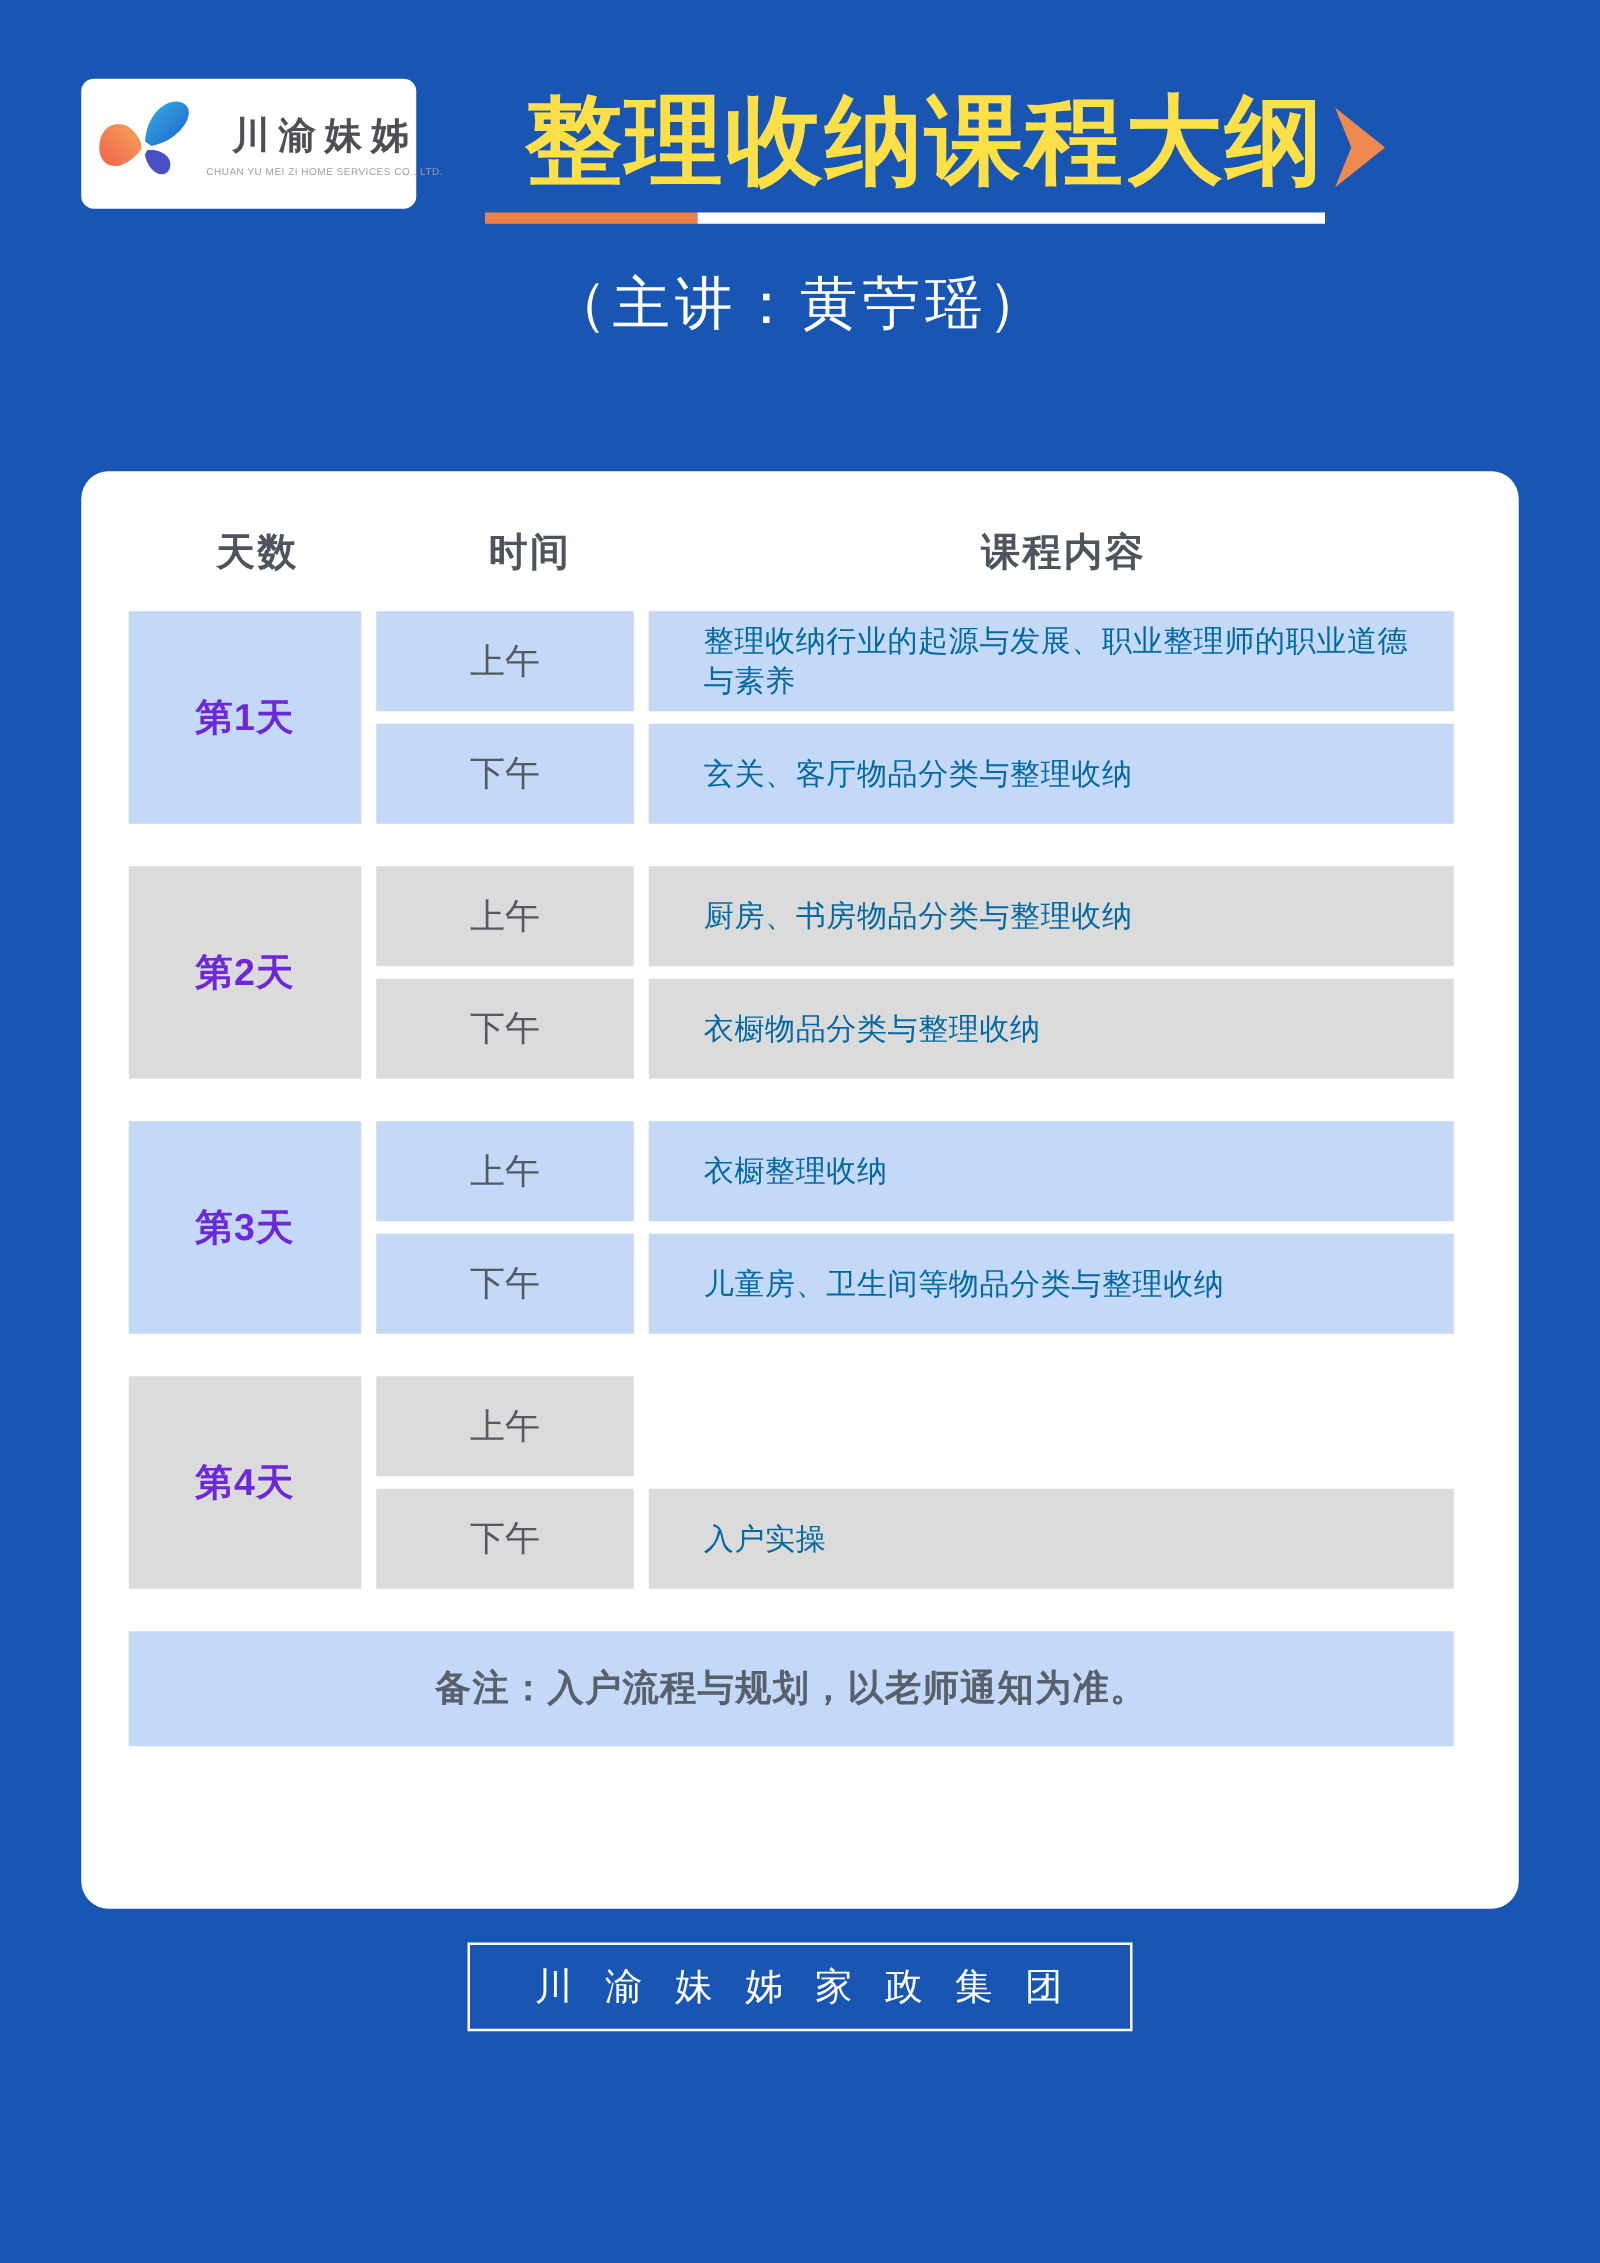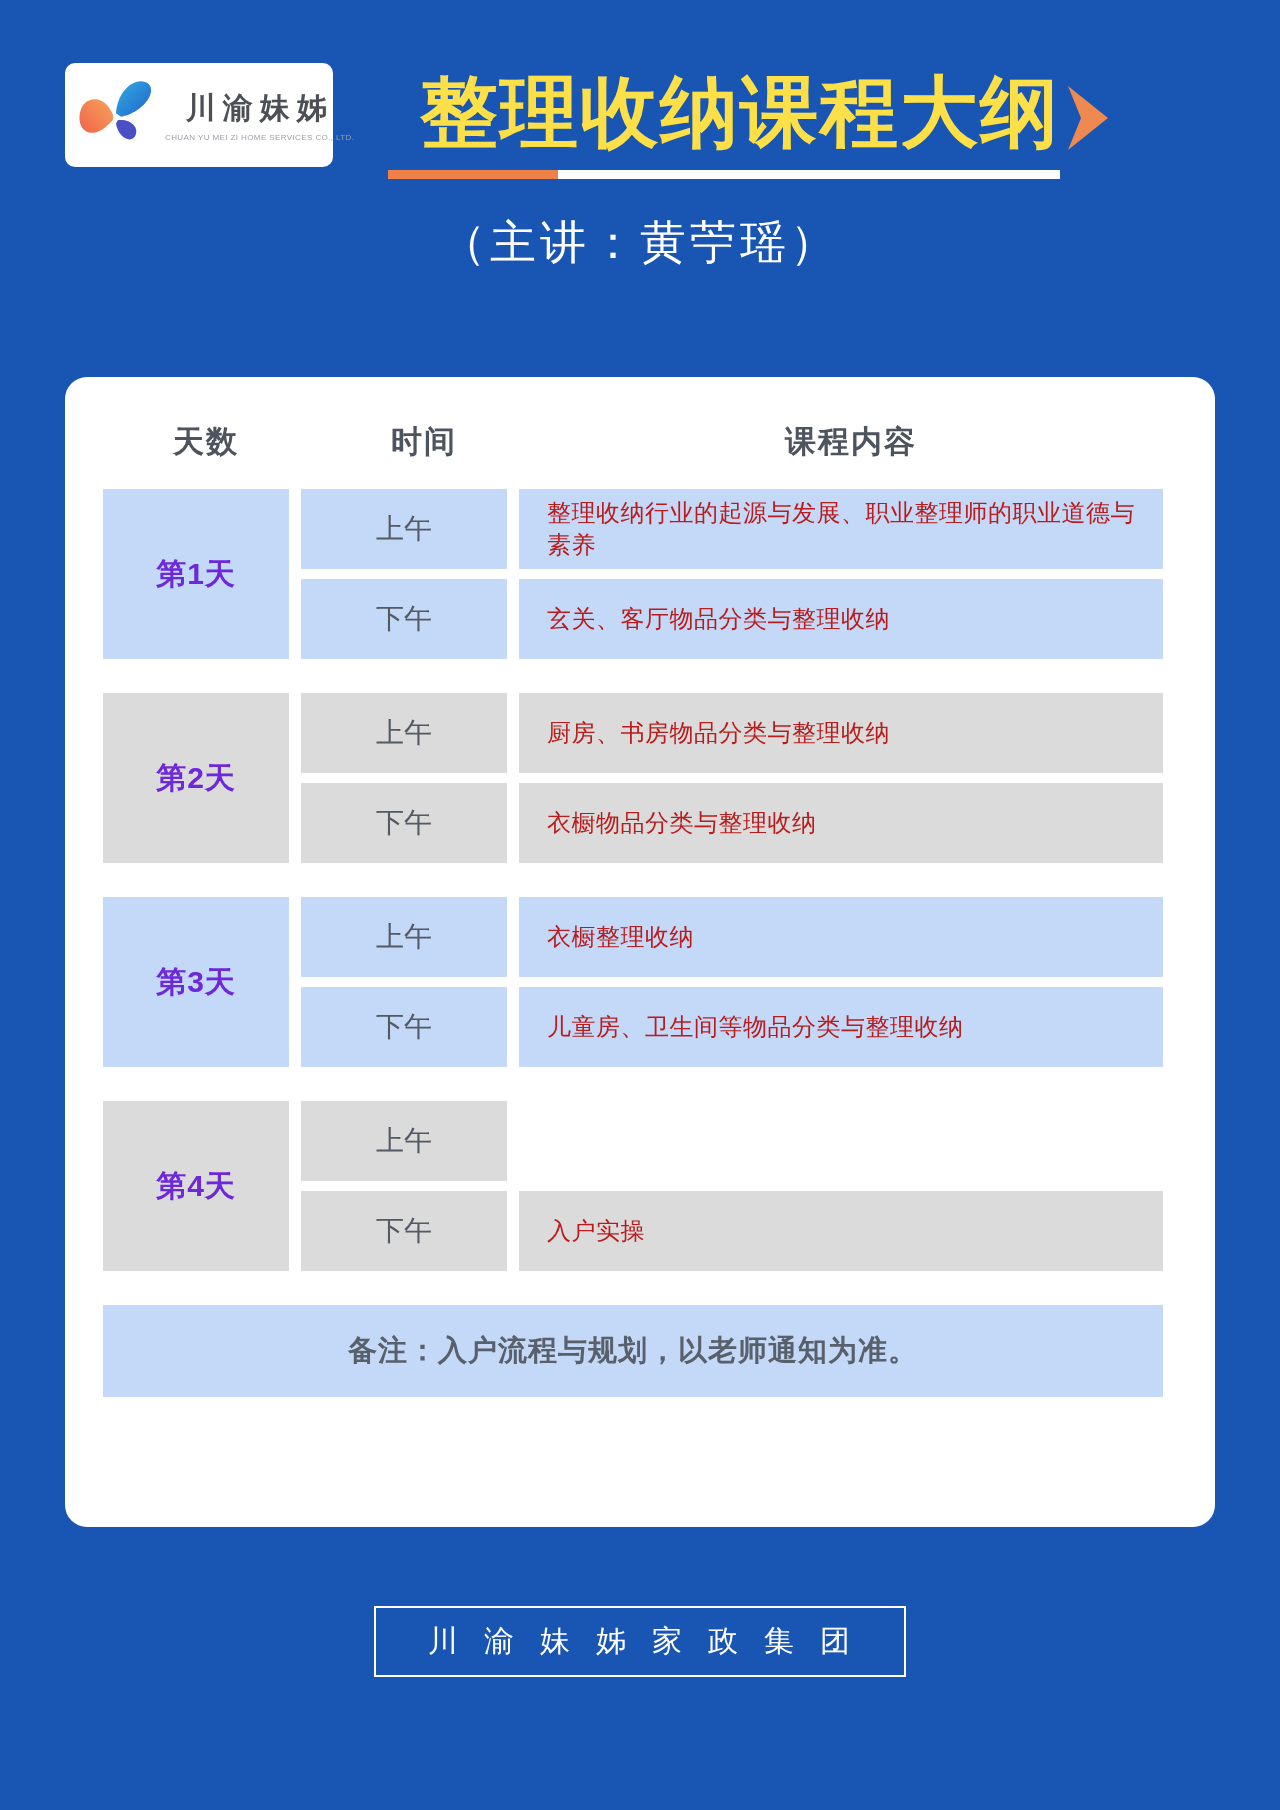--- a/index.html
+++ b/index.html
@@ -67,36 +67,36 @@
     font-size:30px; font-weight:600; color:#6d28d9; letter-spacing:1px;
   }
   .rows { flex:1; display:flex; flex-direction:column; gap:10px;border-radius:16px; }
   .trow { display:flex; gap:12px; height:80px; }
   .time-cell {
     width:206px; display:flex; align-items:center; justify-content:center;
     font-size:28px; font-weight:500; color:#535a64;
   }
   .content-cell {
     flex:1; display:flex; align-items:center;
-    padding-left:28px; padding-right:16px;
-    font-size:24px; color:#b91c1c; letter-spacing:0.5px;
+    padding-left:44px; padding-right:16px;
+    font-size:24px; color:#0369a1; letter-spacing:0.5px;
   }
   .theme-blue { background:#c4d8f7; }
   .theme-gray { background:#dbdbdb; }
 
   .note-row {
     margin-top:30px; height:92px;
     background:#c4d8f7;
     display:flex; align-items:center; justify-content:center;
     font-size:29px; font-weight:700; color:#58606c; letter-spacing:1px;
   }
 
   
   .footer-box {
-    position:absolute; left:50%; top:1606px; transform:translateX(-50%);
+    position:absolute; left:50%; top:1554px; transform:translateX(-50%);
     border:2px solid #ffffff;
     padding:13px 28px 13px 52px;
     color:#ffffff; font-size:30px; font-weight:500;
     letter-spacing:26px; white-space:nowrap;
   }
 </style>
 </head>
 <body>
 
 <div class="page">

